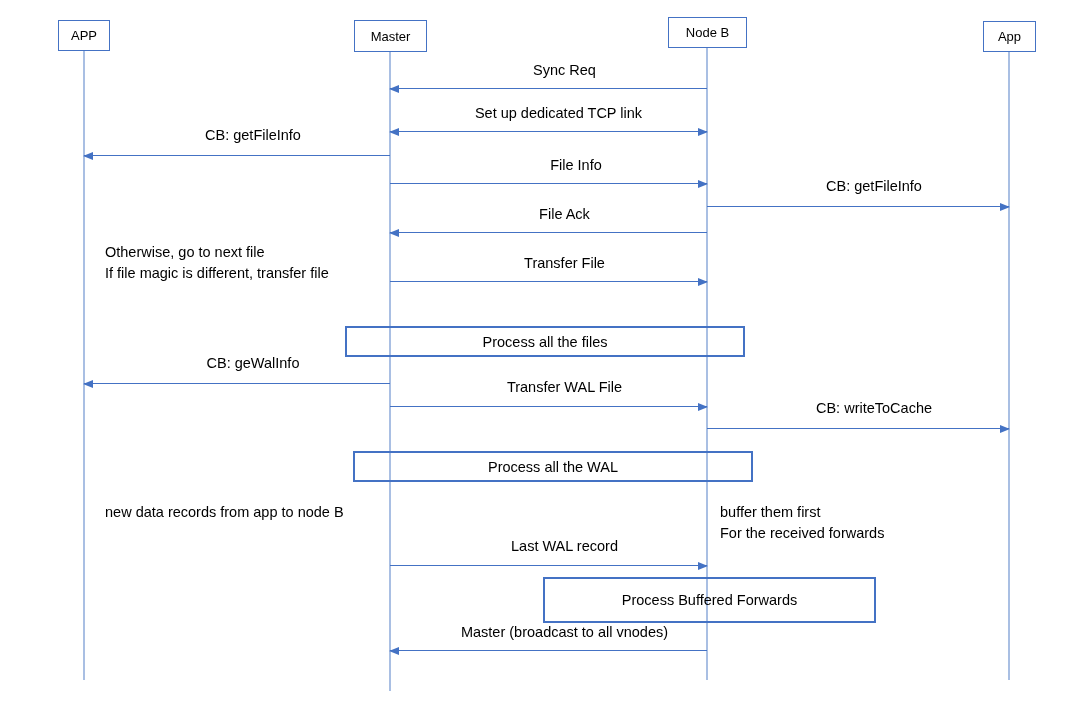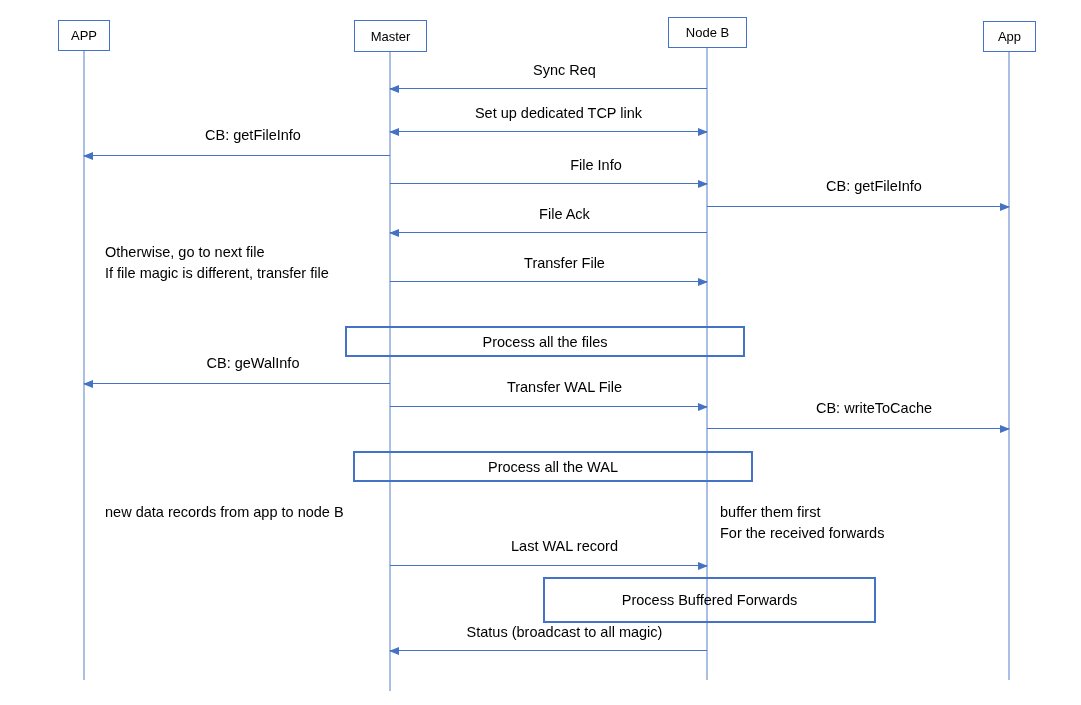--- a/index.html
+++ b/index.html
@@ -81,21 +81,21 @@
   <div class="msg-line" style="left:390px;top:131px;width:317px">
     <span class="head hl"></span>
     <span class="head hr"></span>
   </div>
 
   <div class="msg-label" style="left:84px;top:127px;width:306px">CB: getFileInfo</div>
   <div class="msg-line" style="left:84px;top:155px;width:306px">
     <span class="head hl"></span>
   </div>
 
-  <div class="msg-label" style="left:404px;top:157px;width:352px">File Info</div>
+  <div class="msg-label" style="left:384px;top:157px;width:352px">File Info</div>
   <div class="msg-line" style="left:390px;top:183px;width:317px">
     <span class="head hr"></span>
   </div>
 
   <div class="msg-label" style="left:707px;top:178px;width:302px">CB: getFileInfo</div>
   <div class="msg-line" style="left:707px;top:206px;width:302px">
     <span class="head hr"></span>
   </div>
 
   <div class="msg-label" style="left:390px;top:206px;width:317px">File Ack</div>
@@ -147,18 +147,18 @@
 
   <div class="msg-label" style="left:390px;top:538px;width:317px">Last WAL record</div>
   <div class="msg-line" style="left:390px;top:565px;width:317px">
     <span class="head hr"></span>
   </div>
 
   <div class="proc" style="left:543px;top:577px;width:333px;height:46px">
     <span>Process Buffered Forwards</span>
   </div>
 
-  <div class="msg-label" style="left:390px;top:624px;width:317px">Status (broadcast to all magic)</div>
+  <div class="msg-label" style="left:390px;top:624px;width:317px">Master (broadcast to all vnodes)</div>
   <div class="msg-line" style="left:390px;top:650px;width:317px">
     <span class="head hl"></span>
   </div>
 
 </div>
 
 </body></html>

